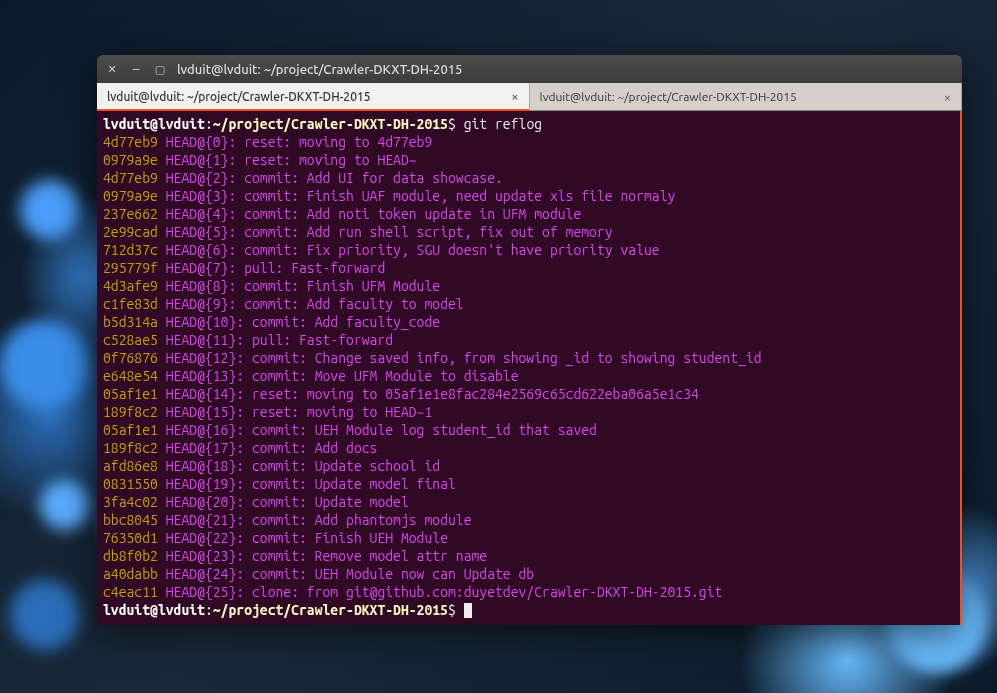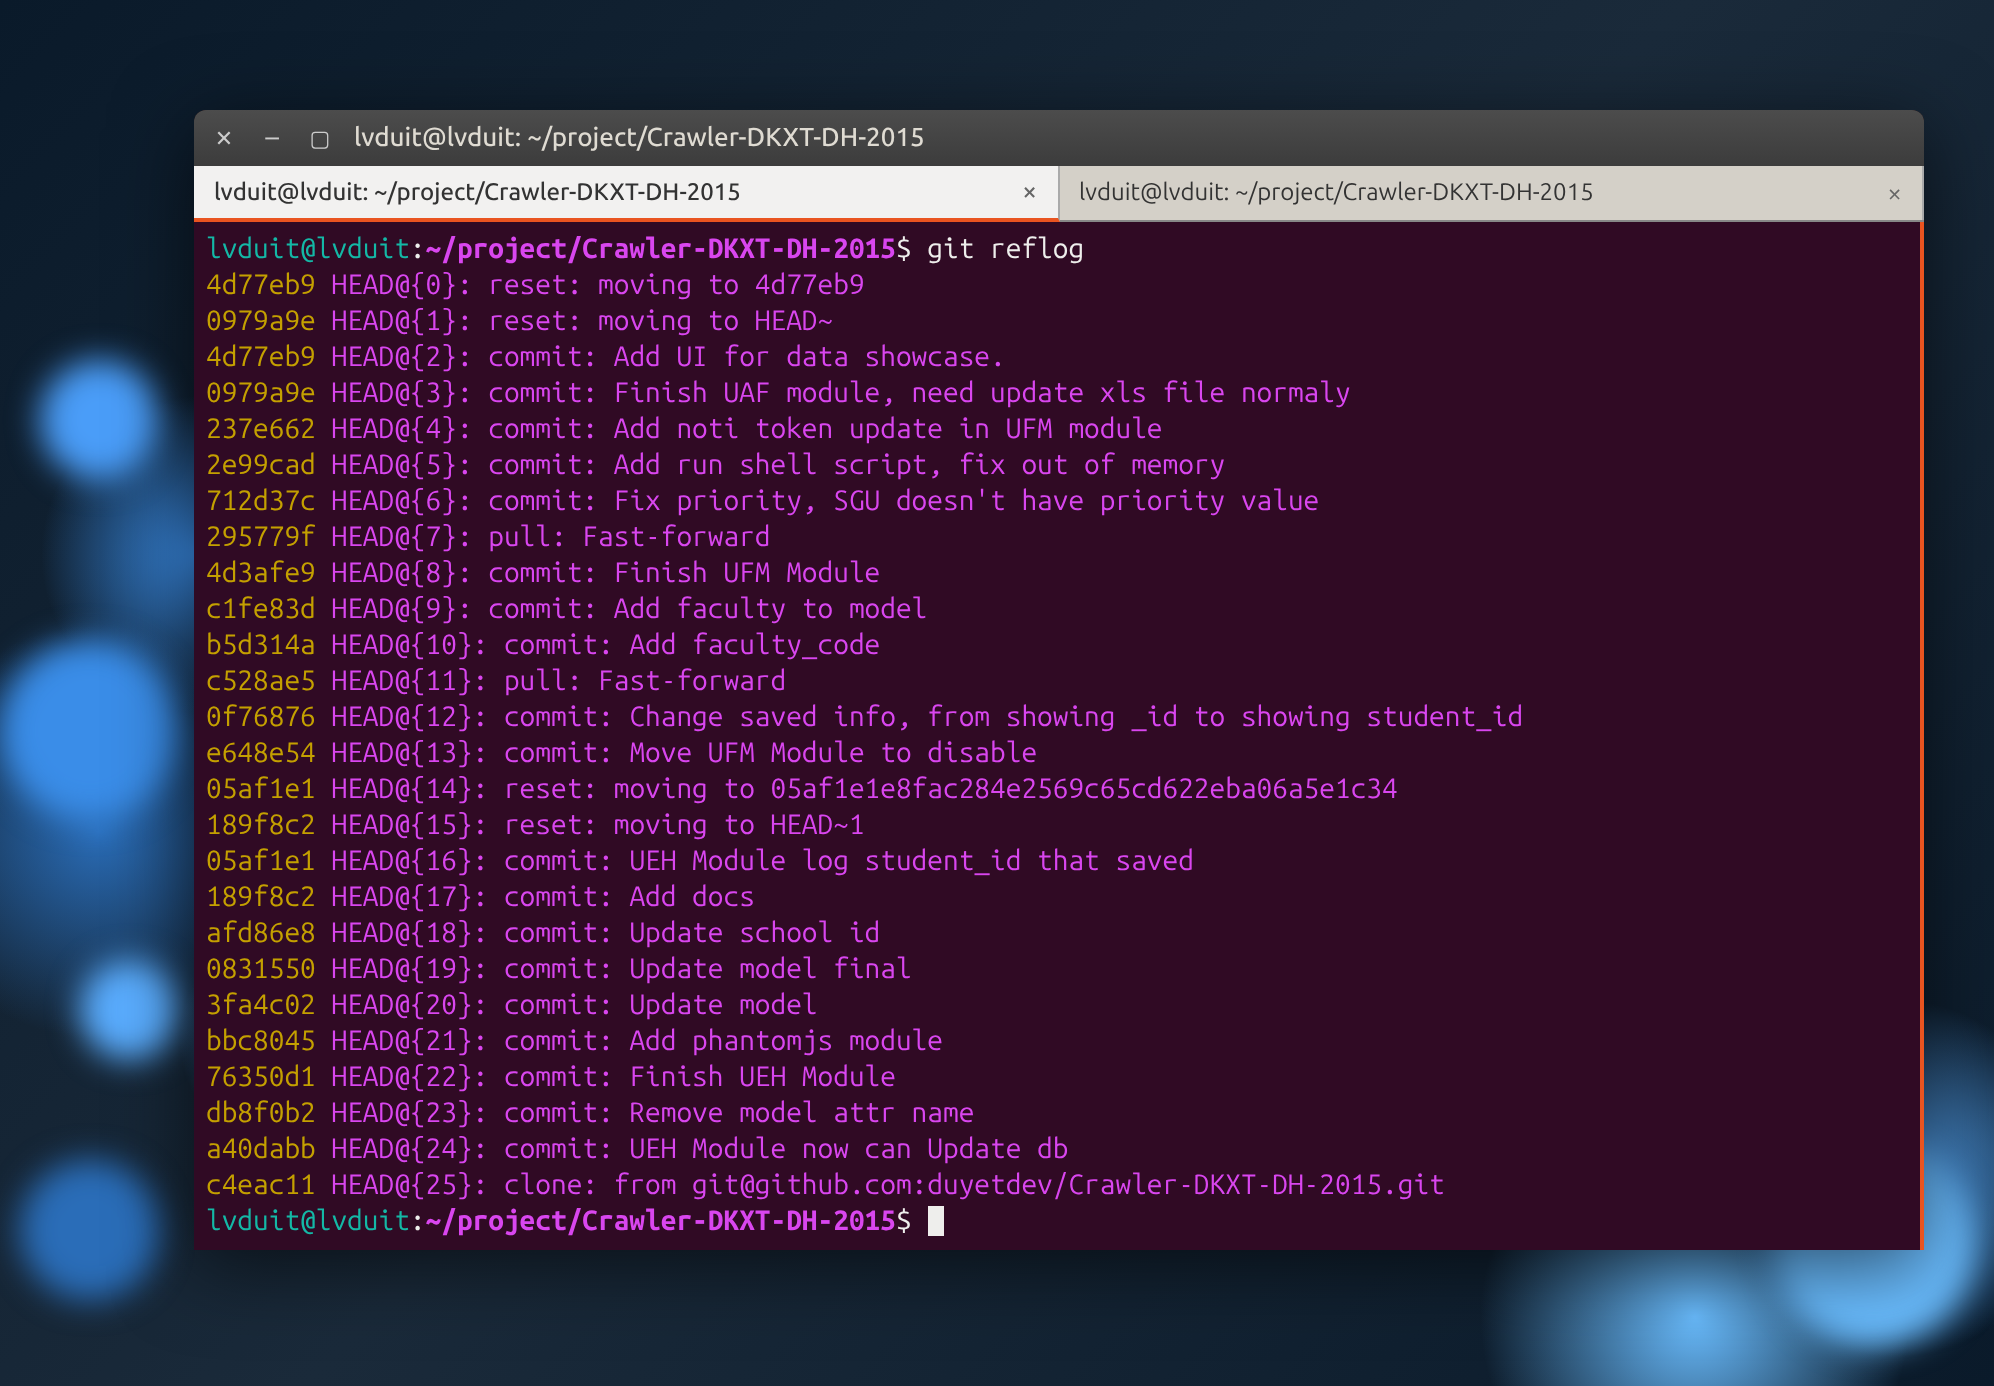--- a/index.html
+++ b/index.html
@@ -52,22 +52,22 @@
     background: #2b0e1f;
     background: #300a24;
     padding: 4px 6px 6px 6px;
     font-family: "Ubuntu Mono", "DejaVu Sans Mono", monospace;
     font-size: 14px;
     line-height: 18px;
     color: #eeeeec;
     white-space: pre;
     border-right: 2px solid #e95420;
   }
-  .prompt-user { color:#14b8a6; font-weight:normal; }
-  .prompt-path { color:#d946ef; font-weight:bold; }
+  .prompt-user { color:#ffffff; font-weight:bold; }
+  .prompt-path { color:#fef9c3; font-weight:bold; }
   .prompt-sep { color:#eeeeec; }
   .hash { color:#c4a000;text-align:right; }
   .reftxt { color:#d946ef; }
   .cursor { display:inline-block; width:8px; height:15px; background:#eeeeec; vertical-align:text-bottom; }
 </style>
 </head>
 <body>
 
 <div class="blur-spot" style="left:20px;top:180px;width:60px;height:60px;background:#4a9df8;"></div>
 <div class="blur-spot" style="left:0px;top:320px;width:90px;height:90px;background:#3a8de8;"></div>

